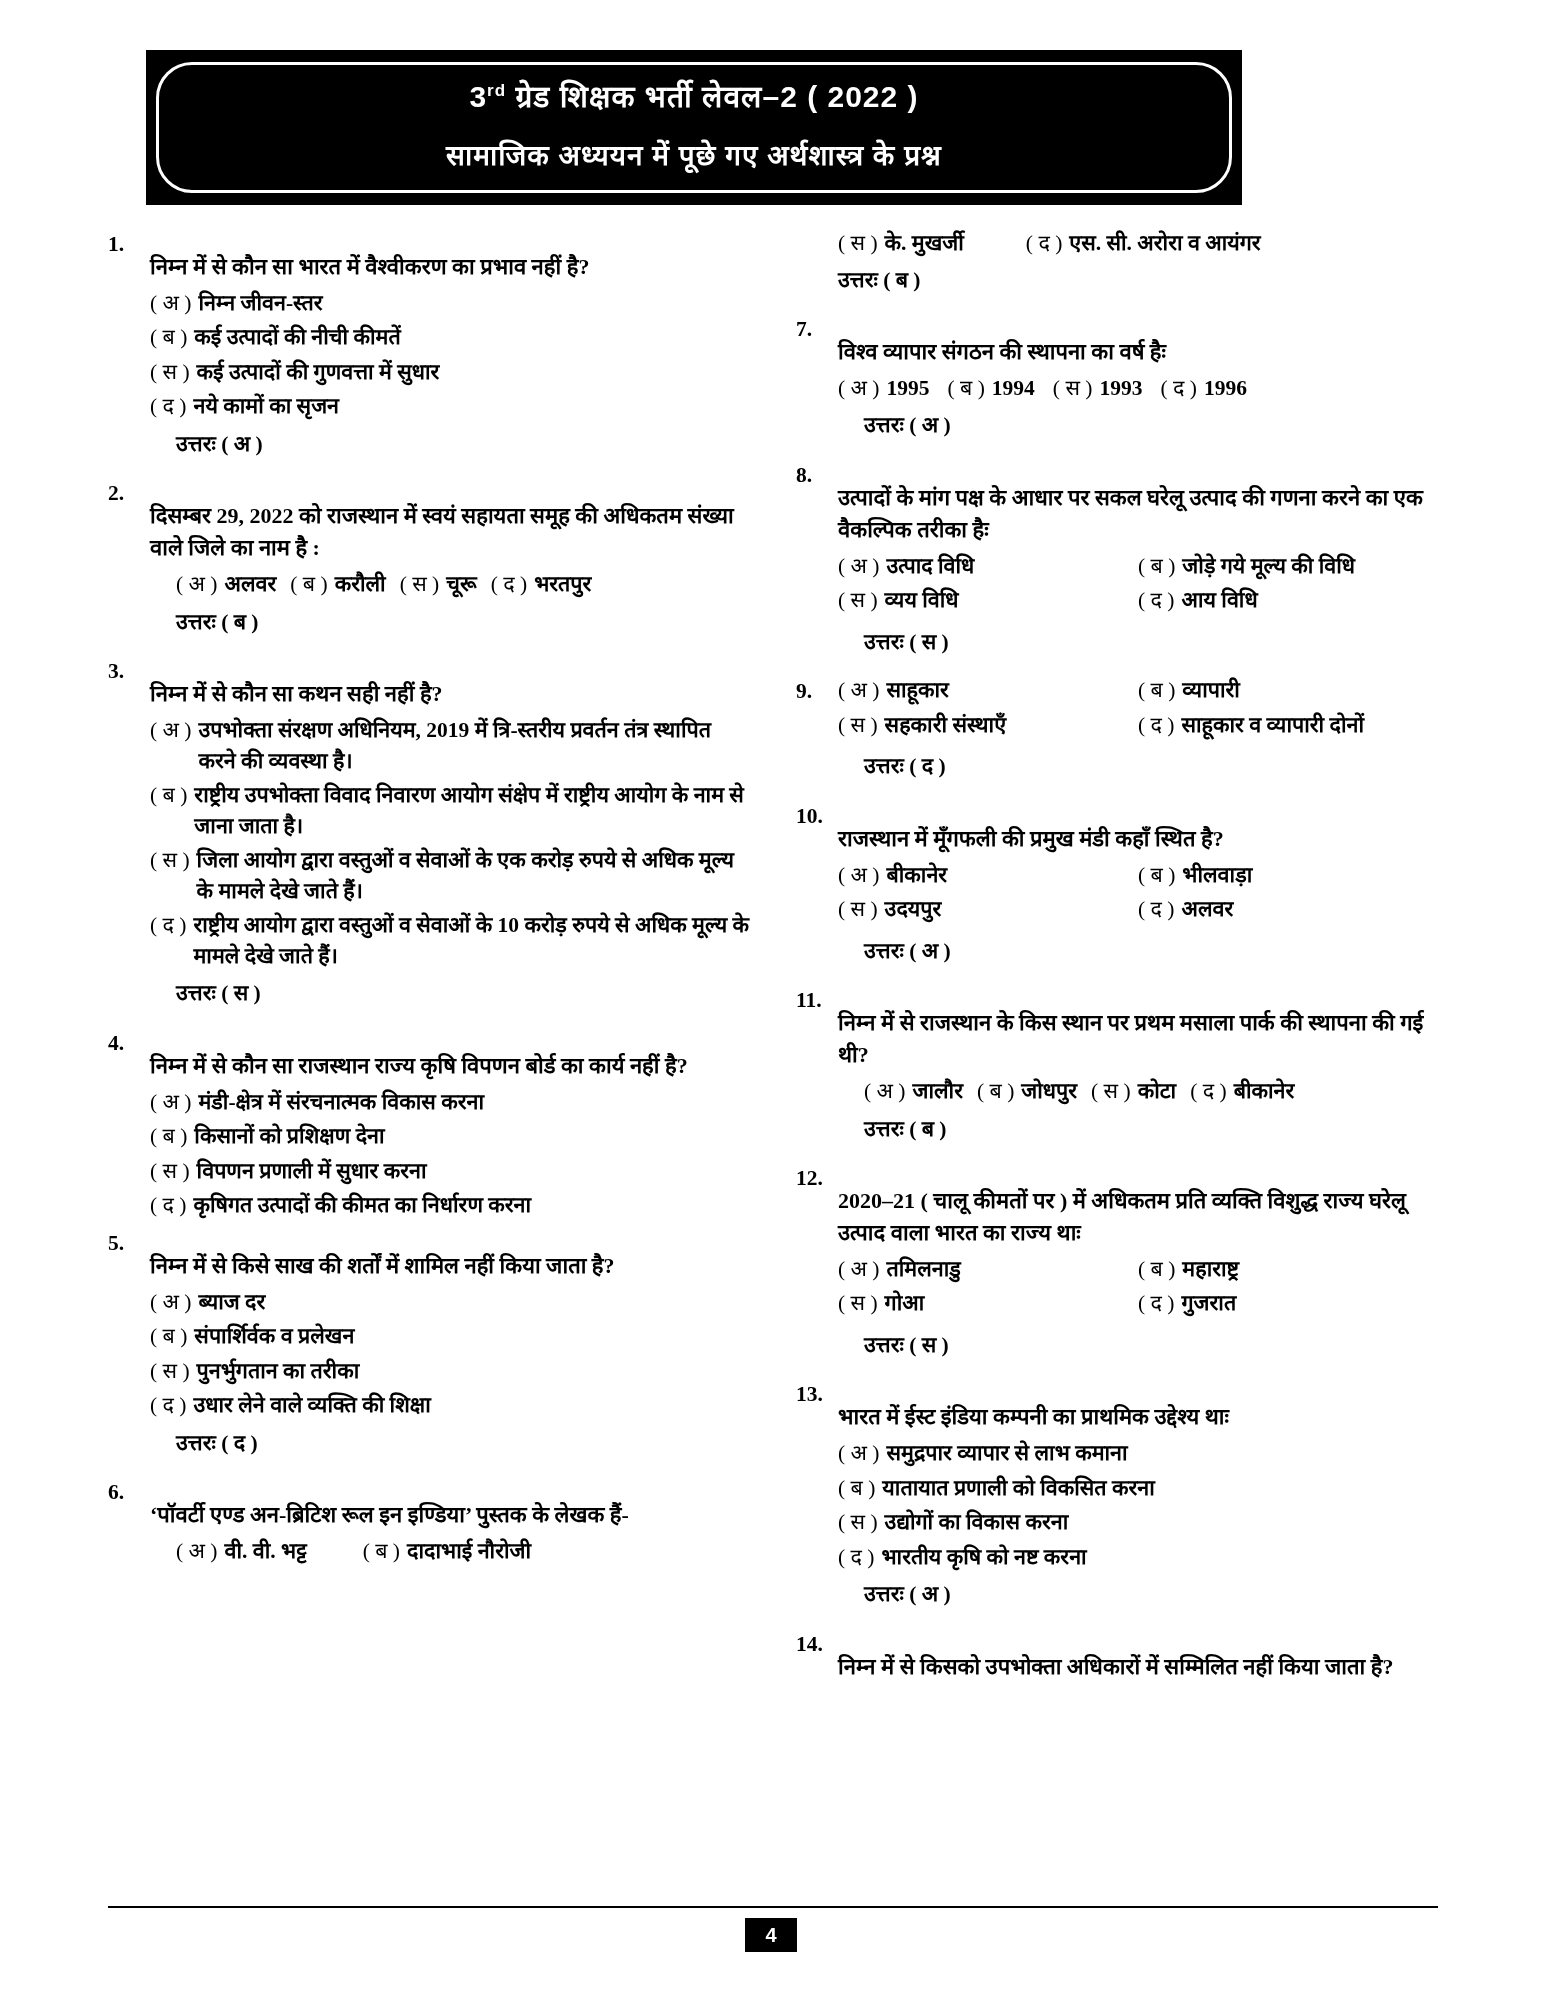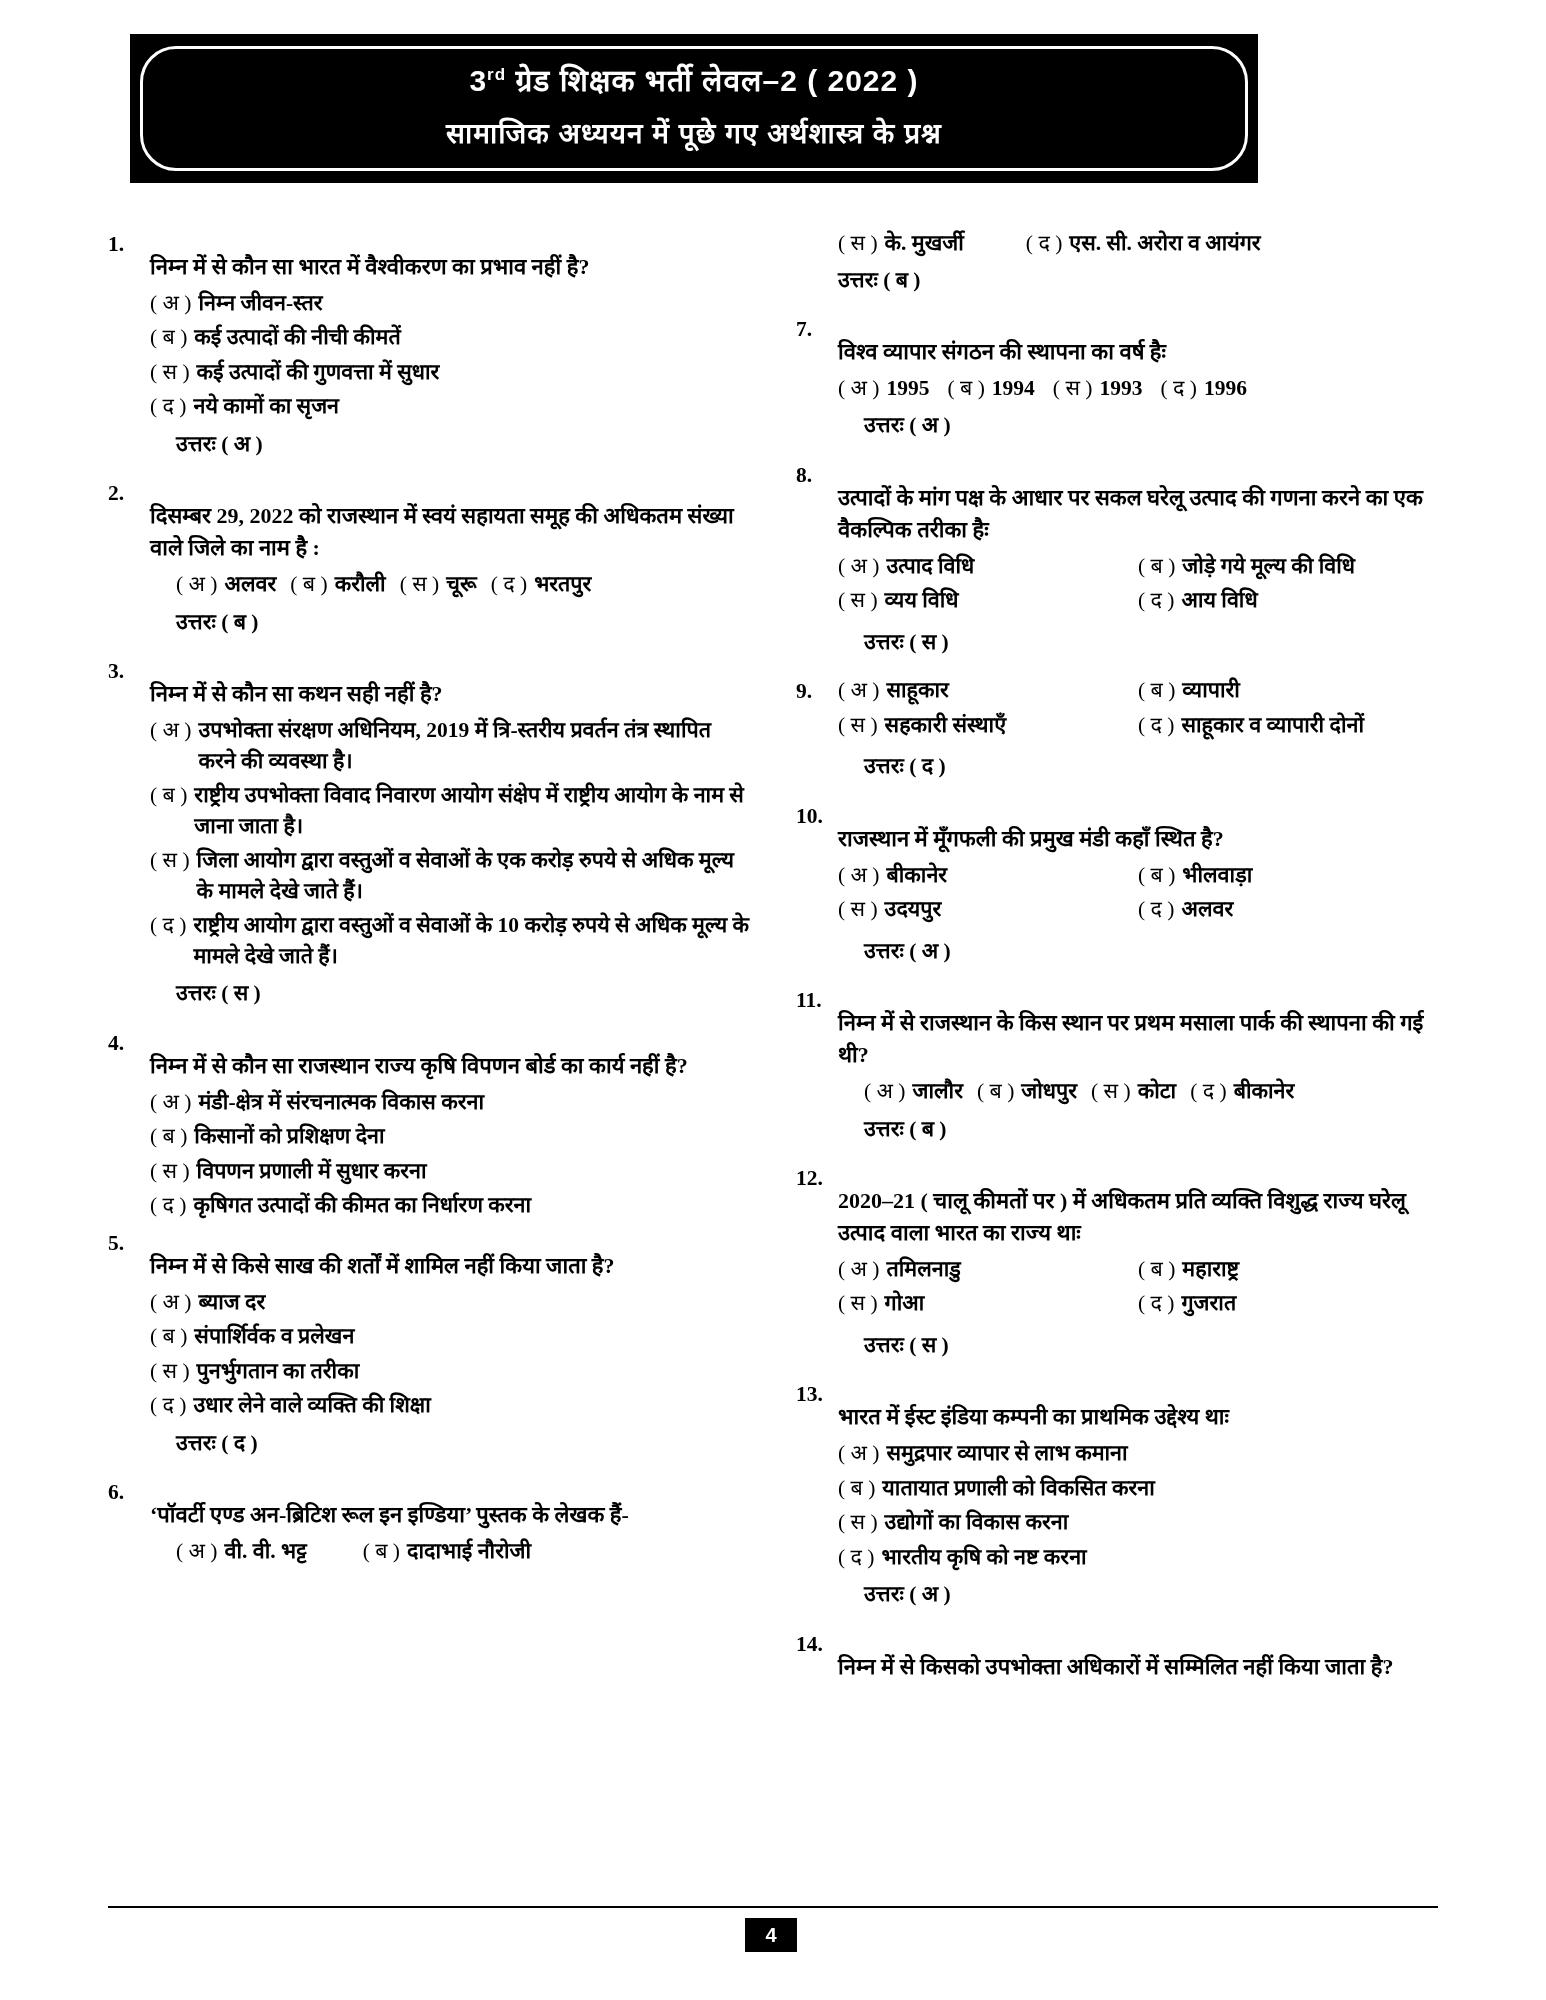--- a/index.html
+++ b/index.html
@@ -16,21 +16,21 @@
     position: relative;
     overflow: hidden;
   }
 
   .page {
     position: absolute;
     left: 0; top: 0;
     width: 1388px;
     height: 2000px;
     box-sizing: border-box;
-    padding: 0;
+    padding: 16px;
   }
 
   
   .header-band {
     margin: 34px 130px 0 130px;
     background: #000;
     padding: 12px 10px;
   }
   .header-inner {
     border: 3px solid #fff;
@@ -51,21 +51,21 @@
     font-size: 17px;
     vertical-align: super;
   }
   .header-line2 {
     color: #fff;
     font-family: "Liberation Sans", "DejaVu Sans", sans-serif;
     font-weight: bold;
     font-size: 28px;
     letter-spacing: 1px;
     line-height: 1.35;
-    margin-top: 13px;
+    margin-top: 19px;
     white-space: nowrap;
   }
 
   
   .columns {
     position: absolute;
     top: 228px;
     left: 108px;
     width: 1330px;
     height: 1640px;

